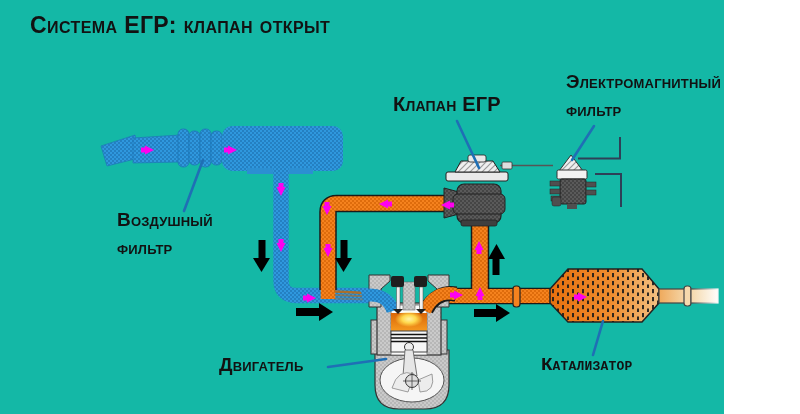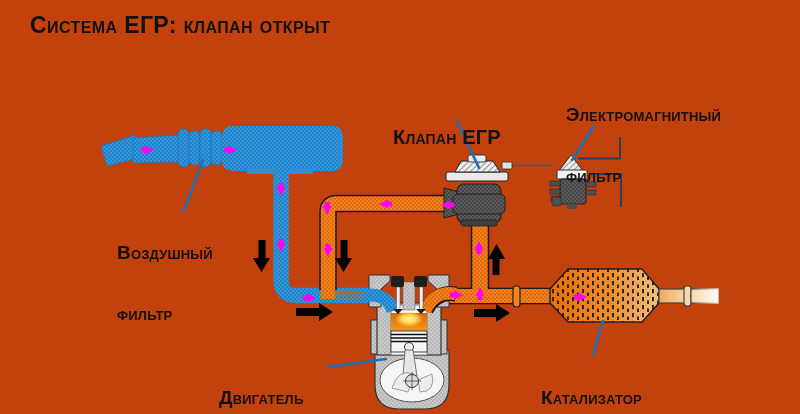--- a/index.html
+++ b/index.html
@@ -1,28 +1,28 @@
 <!DOCTYPE html>
 <html><head>
 <meta charset="utf-8">
 <style>
   html,body{margin:0;padding:0;background:#fff;}
-  .stage{position:relative;width:800px;height:414px;background:#c2410c;overflow:hidden;
+  .stage{position:relative;width:724px;height:414px;background:#14b8a6;overflow:hidden;
          font-family:"Liberation Sans", sans-serif;}
   .stage svg{position:absolute;left:0;top:0;}
   .ttl{position:absolute;left:30px;top:12px;font-size:23px;font-weight:700;
        font-variant:small-caps;color:#121212;letter-spacing:.4px;white-space:nowrap;}
   .lbl{position:absolute;font-weight:700;font-variant:small-caps;color:#121212;
        font-size:19px;line-height:28px;white-space:nowrap;letter-spacing:.2px;}
-  .lbl span{display:block;margin-top:33px;}
+  .lbl span{display:block;}
   #lbl-egr{left:393px;top:90px;font-size:20px;text-align:right;}
   #lbl-sol{left:566px;top:68px;}
   #lbl-air{left:117px;top:206px;}
   #lbl-eng{left:219px;top:351px;}
-  #lbl-cat{left:541px;top:351px;}
+  #lbl-cat{left:541px;top:351px;font-family:Liberation Mono, monospace;}
 </style>
 </head>
 <body>
 
 <div class="stage">
 
 <svg width="800" height="414" viewBox="0 0 800 414">
 <defs>
   <pattern id="blueTex" width="4" height="4" patternUnits="userSpaceOnUse">
     <rect width="4" height="4" fill="#2F98DE"></rect>

